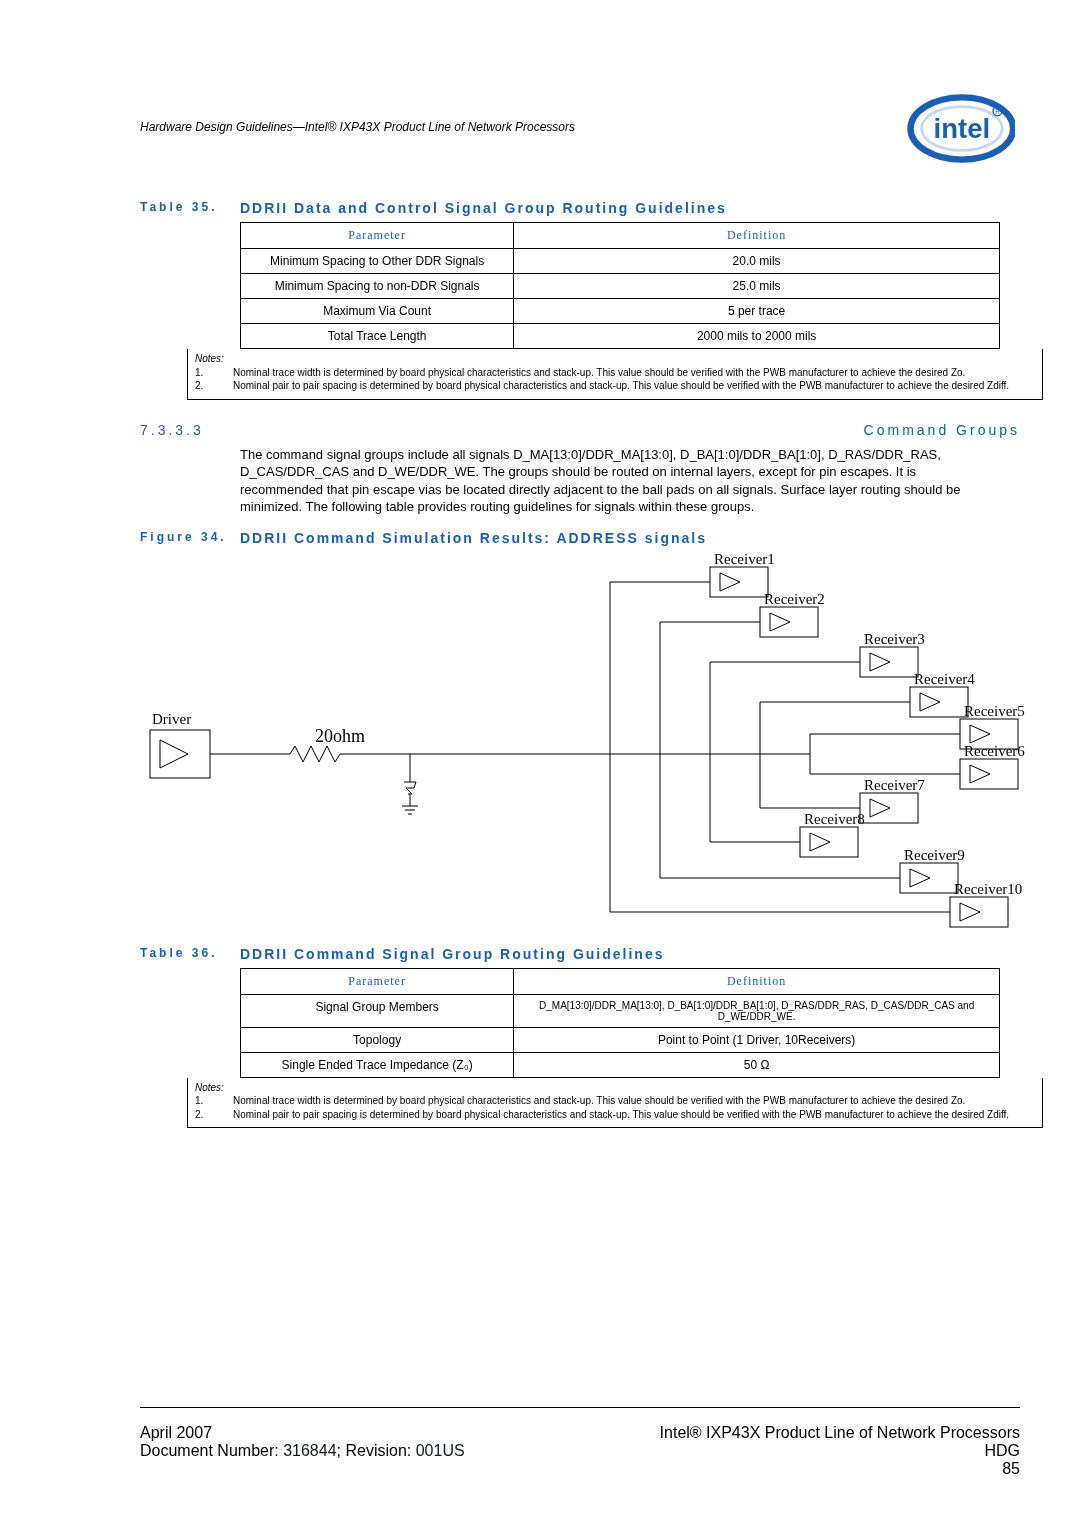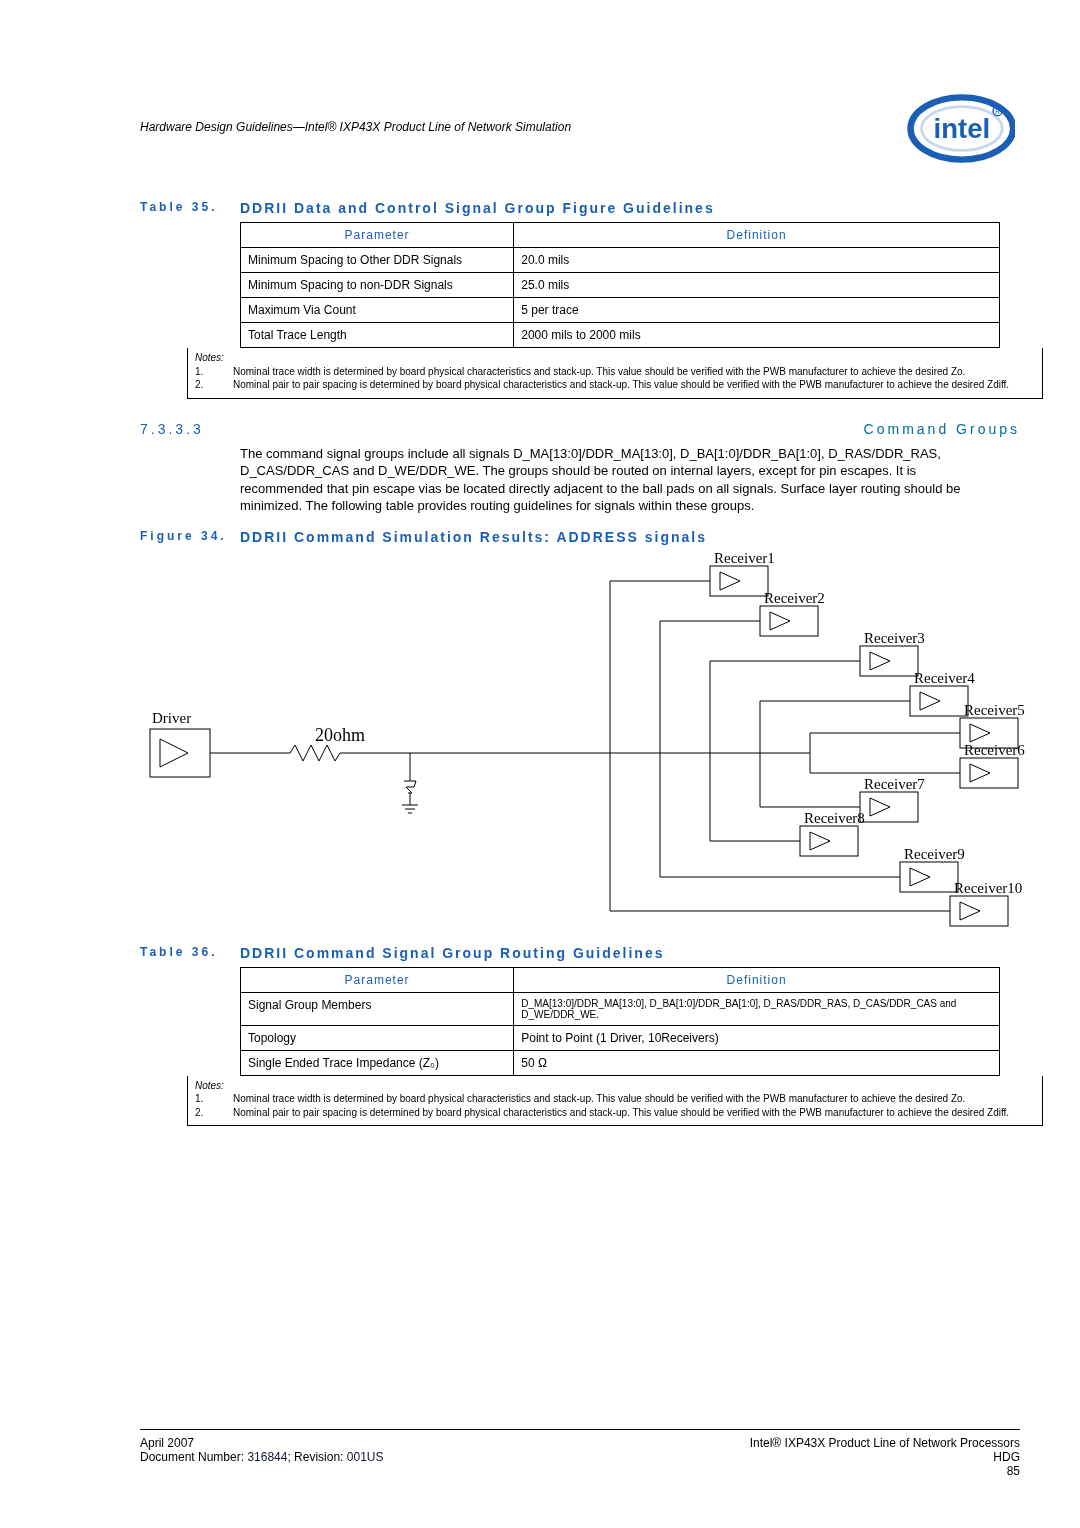--- a/index.html
+++ b/index.html
@@ -70,27 +70,28 @@
     border-collapse: collapse;
     width: 760px;
     margin-left: 100px;
     margin-top: 6px;
     font-size: 12px;
   }
   table.data th, table.data td {
     border: 1px solid #000;
     padding: 5px 7px;
     vertical-align: top;
-    text-align: left;
+    text-align: center;
   }
   table.data th {
     font-weight: normal;
     color: #1a5fb4;
     text-align: center;
     letter-spacing: 1px;
+    font-family: Liberation Serif, serif;
   }
   table.data th.param { width: 36%; }
   .notes-box {
     border: 1px solid #000;
     width: 856px;
     margin-left: 47px;
     padding: 4px 7px 6px 7px;
     font-size: 10px;
     box-sizing: border-box;
     line-height: 1.25;
@@ -115,53 +116,53 @@
     position: relative;
     margin-top: 6px;
     margin-bottom: 14px;
     font-family: "Times New Roman", serif;
   }
   .footer {
     position: absolute;
     bottom: 50px;
     left: 140px;
     right: 60px;
-    font-size: 12px;
+    font-size: 16px;
     border-top: 1px solid #000;
-    padding-top: 6px;
+    padding-top: 16px;
     display: flex;
     justify-content: space-between;
   }
   .footer .fl { text-align: left; }
   .footer .fr { text-align: right; }
   .footer .blue { color: #0f172a; }
   .small { font-size: 10px; }
 </style>
 </head>
 <body>
 
 <div class="page">
 
-  <div class="header-line">Hardware Design Guidelines—Intel® IXP43X Product Line of Network Simulation</div>
+  <div class="header-line">Hardware Design Guidelines—Intel® IXP43X Product Line of Network Processors</div>
 
   <div class="logo">
     <svg viewBox="0 0 120 80">
       <ellipse cx="62" cy="42" rx="56" ry="34" fill="none" stroke="#1a5fb4" stroke-width="7"></ellipse>
       <ellipse cx="62" cy="42" rx="44" ry="24" fill="none" stroke="#1a5fb4" stroke-width="3" opacity="0.25"></ellipse>
       <text x="62" y="52" text-anchor="middle" font-family="Arial" font-weight="bold" font-size="30" fill="#1a5fb4">intel</text>
       <circle cx="101" cy="23" r="5" fill="none" stroke="#1a5fb4" stroke-width="1.5"></circle>
       <text x="101" y="26" text-anchor="middle" font-size="7" fill="#1a5fb4">R</text>
     </svg>
   </div>
 
   <div class="content">
 
     <div class="caption-row">
       <div class="caption-left">Table 35.</div>
-      <div class="caption-right">DDRII Data and Control Signal Group Figure Guidelines</div>
+      <div class="caption-right">DDRII Data and Control Signal Group Routing Guidelines</div>
     </div>
     <table class="data">
       <thead>
         <tr>
           <th class="param">Parameter</th>
           <th>Definition</th>
         </tr>
       </thead>
       <tbody id="t35body">
           <tr>

